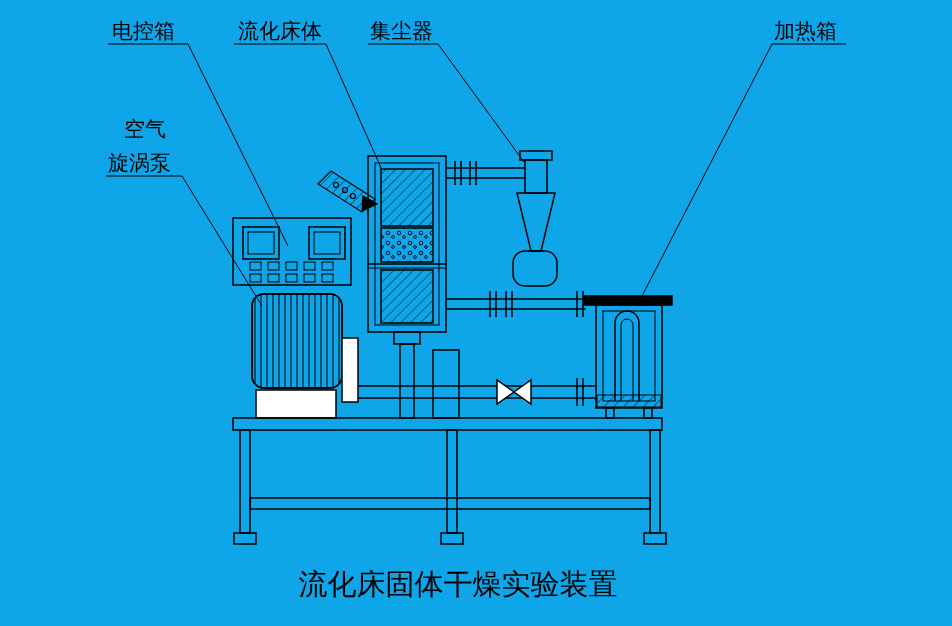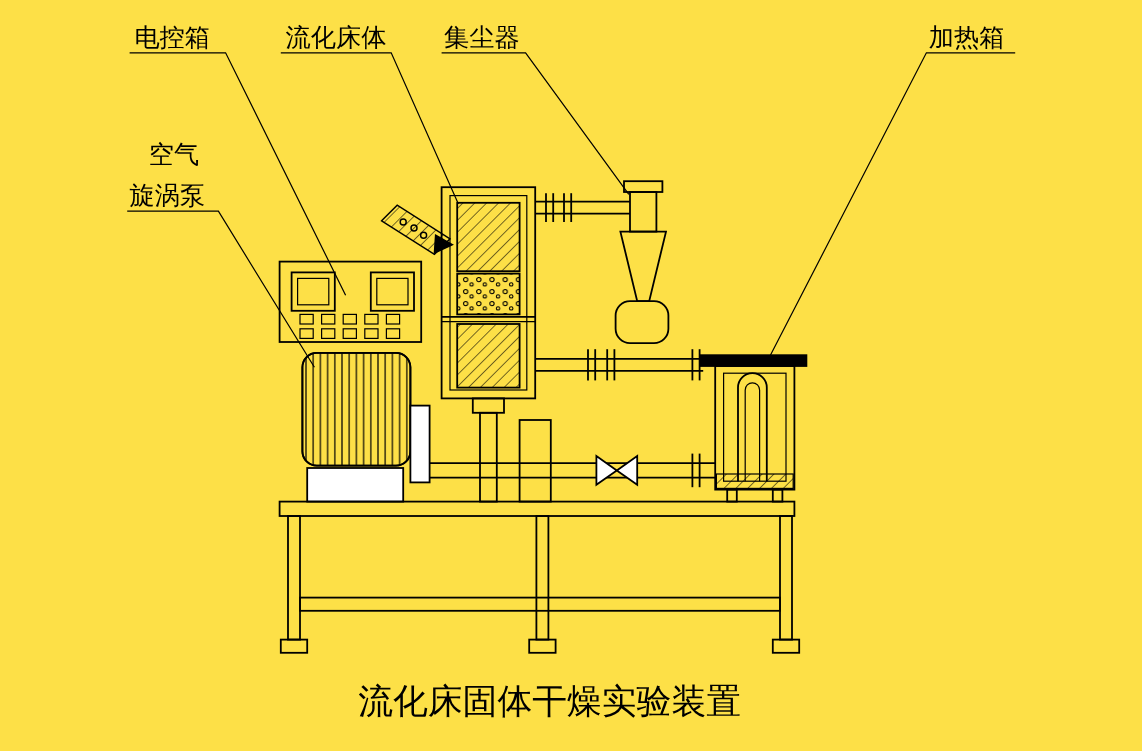--- a/index.html
+++ b/index.html
@@ -4,21 +4,21 @@
 <style>
   html, body {
     margin: 0;
     padding: 0;
     background: #ffffff;
   }
   #stage {
     position: relative;
     width: 952px;
     height: 626px;
-    background: #fde047;
+    background: #0ea5e9;
     font-family: "Liberation Serif", serif;
   }
   svg { display: block; }
   text {
     font-family: "Liberation Serif", serif;
     fill: #000000;
   }
   .label-text { font-size: 21px; }
   .label-text-small { font-size: 21px; }
   .caption-text { font-size: 29px; }

